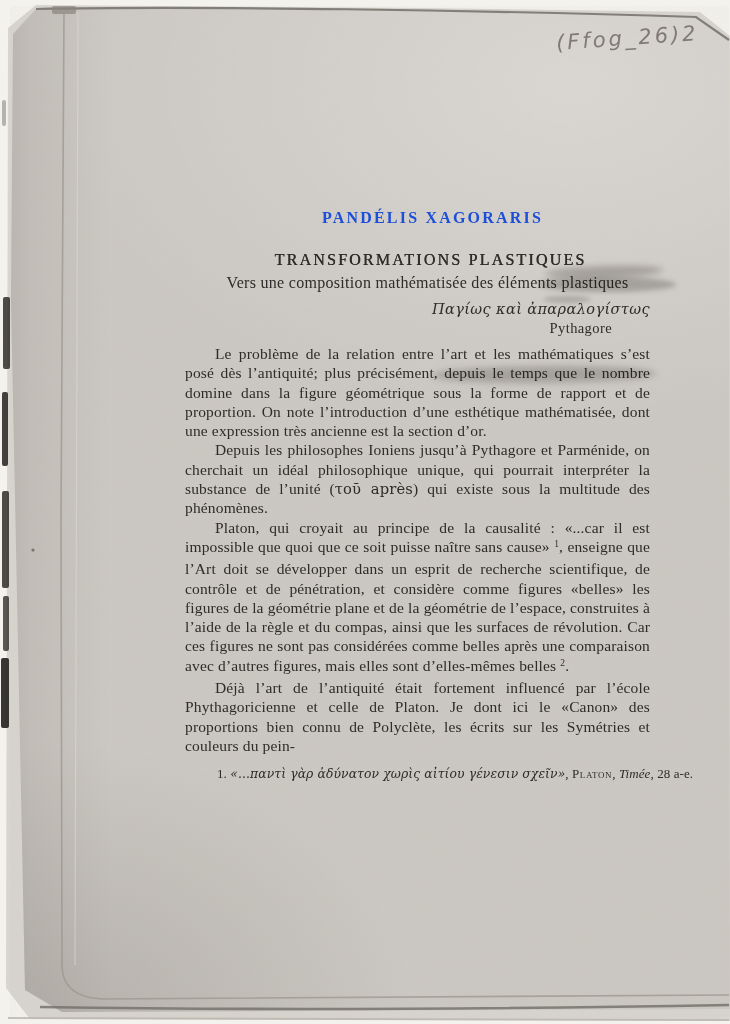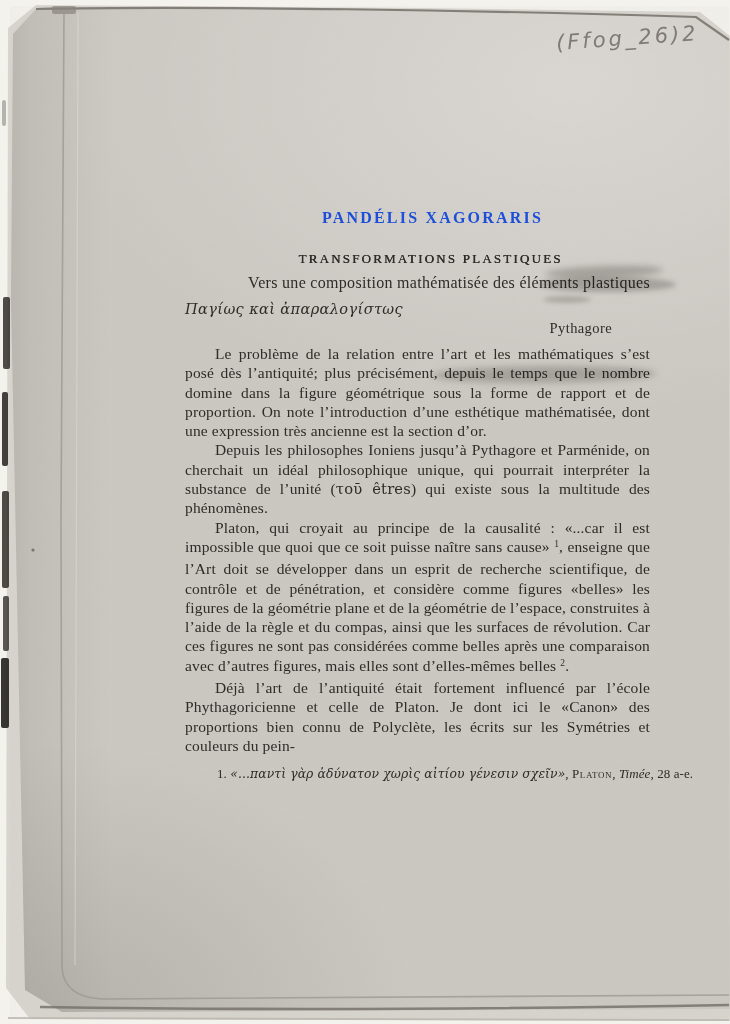--- a/index.html
+++ b/index.html
@@ -35,30 +35,31 @@
     color:#2e2c28;
   }
   .author-name{
     position:absolute;left:0;top:209px;width:100%;
     text-align:center;padding-left:30px;box-sizing:border-box;
     font-size:16px;font-weight:700;letter-spacing:2.2px;color:#1d4ed8;
   }
   .article-title{
     position:absolute;left:0;top:251px;width:100%;
     text-align:center;padding-left:26px;box-sizing:border-box;
-    font-size:13px;letter-spacing:2.2px;color:#2f2d29;
+    font-size:16px;letter-spacing:2.2px;color:#2f2d29;
     text-shadow:0.4px 0 0 #2f2d29;
   }
   .article-subtitle{
     position:absolute;left:0;top:274px;width:100%;
-    text-align:right;padding-left:20px;box-sizing:border-box;
+    text-align:center;padding-left:20px;box-sizing:border-box;
     font-size:16px;letter-spacing:0.3px;
   }
   .epigraph-greek{
     position:absolute;left:0;top:301px;width:100%;
+    text-align:right;
     font-family:"DejaVu Serif", serif;font-style:italic;
     font-size:14.5px;letter-spacing:0.4px;
   }
   .epigraph-attribution{
     position:absolute;left:0;top:320px;width:100%;
     text-align:right;padding-right:38px;box-sizing:border-box;
     font-size:14.5px;letter-spacing:0.4px;
   }
   .body-text{
     position:absolute;left:0;top:344px;width:100%;
@@ -129,21 +130,21 @@
 
   <div class="column">
     <div class="author-name">PANDÉLIS XAGORARIS</div>
     <div class="article-title">TRANSFORMATIONS PLASTIQUES</div>
     <div class="article-subtitle">Vers une composition mathématisée des éléments plastiques</div>
     <div class="epigraph-greek">Παγίως καὶ ἀπαραλογίστως</div>
     <div class="epigraph-attribution">Pythagore</div>
     <div class="body-text">
       <div id="paragraphs">
           <p><span class="seg-n">Le problème de la relation entre l’art et les mathématiques s’est posé dès l’antiquité; plus précisément, depuis le temps que le nombre domine dans la figure géométrique sous la forme de rapport et de proportion. On note l’introduction d’une esthétique mathématisée, dont une expression très ancienne est la section d’or.</span></p>
-          <p><span class="seg-n">Depuis les philosophes Ioniens jusqu’à Pythagore et Parménide, on cherchait un idéal philosophique unique, qui pourrait interpréter la substance de l’unité (</span><span class="seg-g">τοῦ êtres</span><span class="seg-n">) qui existe sous la multitude des phénomènes.</span></p>
+          <p><span class="seg-n">Depuis les philosophes Ioniens jusqu’à Pythagore et Parménide, on cherchait un idéal philosophique unique, qui pourrait interpréter la substance de l’unité (</span><span class="seg-g">τοῦ après</span><span class="seg-n">) qui existe sous la multitude des phénomènes.</span></p>
           <p><span class="seg-n">Platon, qui croyait au principe de la causalité : «...car il est impossible que quoi que ce soit puisse naître sans cause» </span><span class="seg-sup">1</span><span class="seg-n">, enseigne que l’Art doit se développer dans un esprit de recherche scientifique, de contrôle et de pénétration, et considère comme figures «belles» les figures de la géométrie plane et de la géométrie de l’espace, construites à l’aide de la règle et du compas, ainsi que les surfaces de révolution. Car ces figures ne sont pas considérées comme belles après une comparaison avec d’autres figures, mais elles sont d’elles-mêmes belles </span><span class="seg-sup">2</span><span class="seg-n">.</span></p>
           <p><span class="seg-n">Déjà l’art de l’antiquité était fortement influencé par l’école Phythagoricienne et celle de Platon. Je dont ici le «Canon» des proportions bien connu de Polyclète, les écrits sur les Symétries et couleurs du pein-</span></p>
         </div>
       <div id="footnotes" class="footnotes">
           <p><span class="seg-n">1. </span><span class="seg-gi">«...παντὶ γὰρ ἀδύνατον χωρὶς αἰτίου γένεσιν σχεῖν»</span><span class="seg-n">, </span><span class="seg-sc">Platon</span><span class="seg-n">, </span><span class="seg-i">Timée</span><span class="seg-n">, 28 a-e.</span></p>
         </div>
     </div>
   </div>
 
   <div class="smudge smudge-title"></div>

